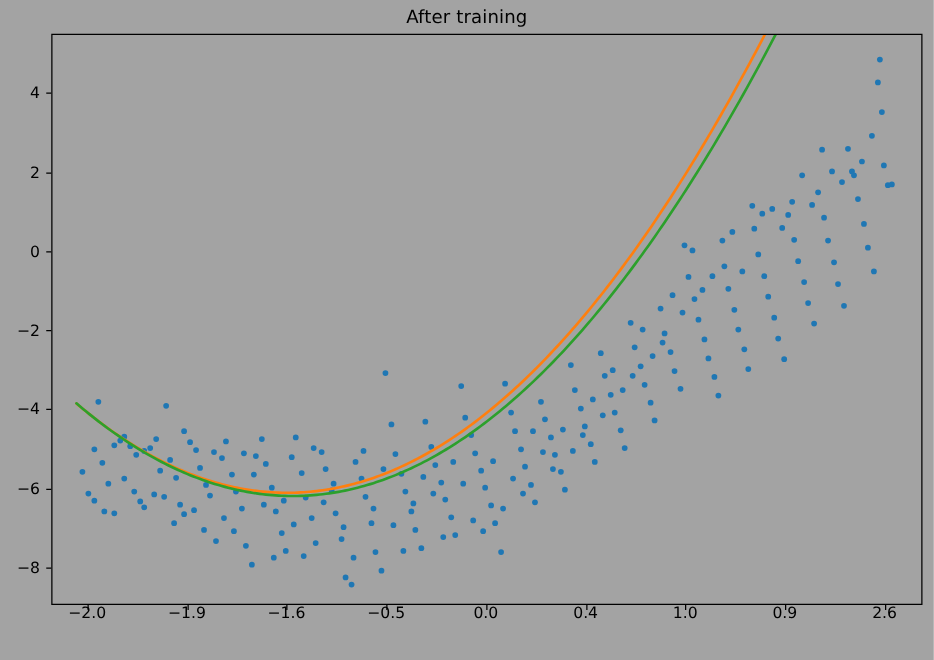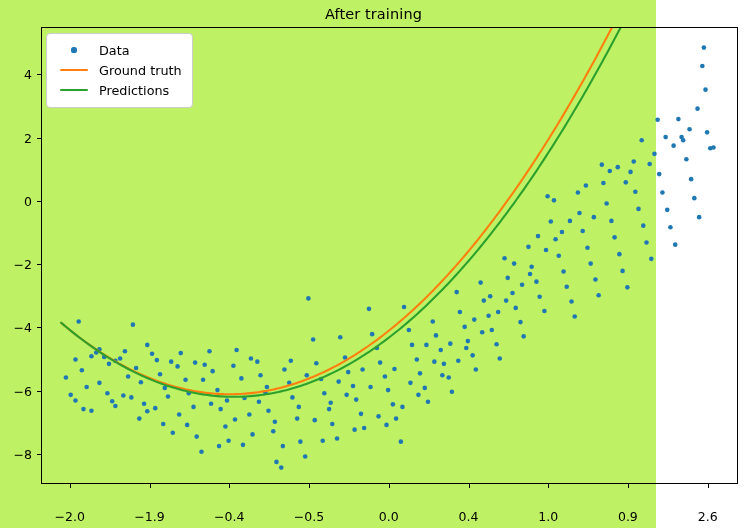--- a/index.html
+++ b/index.html
@@ -9,23 +9,23 @@
     background: #ffffff;
   }
   body {
     width: 747px;
     height: 528px;
     font-family: "DejaVu Sans", sans-serif;
     overflow: hidden;
   }
   #figure {
     position: relative;
-    width: 656px;
+    width: 747px;
     height: 528px;
-    background: #bef264;
+    background: #a3a3a3;
   }
   #chart-title {
     position: absolute;
     left: 0;
     top: 6px;
     width: 747px;
     text-align: center;
     font-size: 14.5px;
     color: #000000;
     letter-spacing: 0.1px;
@@ -56,21 +56,21 @@
     background: #000000;
   }
   .tick-x { width: 1.1px; height: 4px; }
   .tick-y { height: 1.1px; width: 4px; }
   .tick-label {
     position: absolute;
     font-size: 12.5px;
     color: #000000;
     white-space: nowrap;
   }
-  .tick-label-x { transform: translateX(-50%); top: 509px; text-align: center; }
+  .tick-label-x { transform: translateX(-50%); top: 482px; text-align: center; }
   .tick-label-y { transform: translateY(-50%); text-align: right; }
   
   #legend {
     position: absolute;
     left: 46px;
     top: 33px;
     width: 147px;
     box-sizing: border-box;
     background: #ffffff;
     border: 1px solid #cccccc;
@@ -367,21 +367,21 @@
       <path id="path-pred" fill="none" stroke-linecap="round" d="M19.14,294.69 L21.67,296.84 L24.19,298.96 L26.72,301.05 L29.25,303.10 L31.78,305.12 L34.30,307.11 L36.83,309.07 L39.36,311.00 L41.89,312.89 L44.41,314.76 L46.94,316.59 L49.47,318.39 L52.00,320.16 L54.52,321.90 L57.05,323.61 L59.58,325.28 L62.11,326.92 L64.63,328.53 L67.16,330.11 L69.69,331.66 L72.22,333.18 L74.74,334.66 L77.27,336.12 L79.80,337.54 L82.32,338.93 L84.85,340.29 L87.38,341.61 L89.91,342.91 L92.43,344.17 L94.96,345.40 L97.49,346.60 L100.02,347.77 L102.54,348.91 L105.07,350.02 L107.60,351.09 L110.13,352.13 L112.65,353.14 L115.18,354.12 L117.71,355.07 L120.24,355.99 L122.76,356.87 L125.29,357.72 L127.82,358.54 L130.35,359.33 L132.87,360.09 L135.40,360.82 L137.93,361.51 L140.46,362.17 L142.98,362.81 L145.51,363.41 L148.04,363.97 L150.56,364.51 L153.09,365.02 L155.62,365.49 L158.15,365.93 L160.67,366.34 L163.20,366.72 L165.73,367.07 L168.26,367.38 L170.78,367.67 L173.31,367.92 L175.84,368.14 L178.37,368.33 L180.89,368.49 L183.42,368.61 L185.95,368.71 L188.48,368.77 L191.00,368.80 L193.53,368.80 L196.06,368.77 L198.59,368.70 L201.11,368.61 L203.64,368.48 L206.17,368.32 L208.70,368.13 L211.22,367.91 L213.75,367.65 L216.28,367.37 L218.80,367.05 L221.33,366.70 L223.86,366.32 L226.39,365.91 L228.91,365.47 L231.44,365.00 L233.97,364.49 L236.50,363.95 L239.02,363.38 L241.55,362.78 L244.08,362.15 L246.61,361.48 L249.13,360.79 L251.66,360.06 L254.19,359.30 L256.72,358.51 L259.24,357.69 L261.77,356.83 L264.30,355.95 L266.83,355.03 L269.35,354.08 L271.88,353.10 L274.41,352.09 L276.94,351.04 L279.46,349.97 L281.99,348.86 L284.52,347.72 L287.04,346.55 L289.57,345.35 L292.10,344.12 L294.63,342.85 L297.15,341.56 L299.68,340.23 L302.21,338.87 L304.74,337.48 L307.26,336.05 L309.79,334.60 L312.32,333.11 L314.85,331.60 L317.37,330.05 L319.90,328.47 L322.43,326.85 L324.96,325.21 L327.48,323.53 L330.01,321.83 L332.54,320.09 L335.07,318.32 L337.59,316.51 L340.12,314.68 L342.65,312.81 L345.18,310.92 L347.70,308.99 L350.23,307.03 L352.76,305.04 L355.28,303.01 L357.81,300.96 L360.34,298.87 L362.87,296.75 L365.39,294.60 L367.92,292.42 L370.45,290.21 L372.98,287.96 L375.50,285.69 L378.03,283.38 L380.56,281.04 L383.09,278.67 L385.61,276.27 L388.14,273.83 L390.67,271.37 L393.20,268.87 L395.72,266.34 L398.25,263.78 L400.78,261.19 L403.31,258.56 L405.83,255.91 L408.36,253.22 L410.89,250.50 L413.42,247.75 L415.94,244.97 L418.47,242.15 L421.00,239.31 L423.52,236.43 L426.05,233.52 L428.58,230.58 L431.11,227.61 L433.63,224.61 L436.16,221.57 L438.69,218.51 L441.22,215.41 L443.74,212.28 L446.27,209.12 L448.80,205.92 L451.33,202.70 L453.85,199.44 L456.38,196.16 L458.91,192.84 L461.44,189.49 L463.96,186.10 L466.49,182.69 L469.02,179.24 L471.55,175.77 L474.07,172.26 L476.60,168.72 L479.13,165.14 L481.66,161.54 L484.18,157.90 L486.71,154.24 L489.24,150.54 L491.76,146.81 L494.29,143.05 L496.82,139.25 L499.35,135.43 L501.87,131.57 L504.40,127.68 L506.93,123.76 L509.46,119.81 L511.98,115.83 L514.51,111.81 L517.04,107.77 L519.57,103.69 L522.09,99.58 L524.62,95.44 L527.15,91.27 L529.68,87.06 L532.20,82.83 L534.73,78.56 L537.26,74.26 L539.79,69.93 L542.31,65.57 L544.84,61.17 L547.37,56.75 L549.90,52.29 L552.42,47.80 L554.95,43.28 L557.48,38.73 L560.00,34.14 L562.53,29.53 L565.06,24.88 L567.59,20.20 L570.11,15.49 L572.64,10.75 L575.17,5.98 L577.70,1.17 L580.22,-3.66 L582.75,-8.53 L585.28,-13.43 L587.81,-18.36 L590.33,-23.33 L592.86,-28.32 L595.39,-33.35 L597.92,-38.40 L600.44,-43.49 L602.97,-48.61 L605.50,-53.77 L608.03,-58.95 L610.55,-64.17 L613.08,-69.41 L615.61,-74.69 L618.14,-80.00 L620.66,-85.35 L623.19,-90.72 L625.72,-96.12 L628.24,-101.56 L630.77,-107.03 L633.30,-112.53 L635.83,-118.06 L638.35,-123.63 L640.88,-129.22 L643.41,-134.85 L645.94,-140.51 L648.46,-146.20 L650.99,-151.92 L653.52,-157.67 L656.05,-163.45 L658.57,-169.27 L661.10,-175.12 L663.63,-181.00 L666.16,-186.91 L668.68,-192.85 L671.21,-198.83 L673.74,-204.83 L676.27,-210.87" stroke="#2ca02c" stroke-width="2.1"></path>
     </svg>
   </div>
 
   <div id="x-ticks">
       <div class="tick-mark tick-x" style="left: 69.7px; top: 484px;"></div>
       <div class="tick-label tick-label-x" style="left: 69.7px;">−2.0</div>
       <div class="tick-mark tick-x" style="left: 149.5px; top: 484px;"></div>
       <div class="tick-label tick-label-x" style="left: 149.5px;">−1.9</div>
       <div class="tick-mark tick-x" style="left: 229.2px; top: 484px;"></div>
-      <div class="tick-label tick-label-x" style="left: 229.2px;">−0.4</div>
+      <div class="tick-label tick-label-x" style="left: 229.2px;">−1.6</div>
       <div class="tick-mark tick-x" style="left: 309px; top: 484px;"></div>
       <div class="tick-label tick-label-x" style="left: 309px;">−0.5</div>
       <div class="tick-mark tick-x" style="left: 388.7px; top: 484px;"></div>
       <div class="tick-label tick-label-x" style="left: 388.7px;">0.0</div>
       <div class="tick-mark tick-x" style="left: 468.5px; top: 484px;"></div>
       <div class="tick-label tick-label-x" style="left: 468.5px;">0.4</div>
       <div class="tick-mark tick-x" style="left: 548.2px; top: 484px;"></div>
       <div class="tick-label tick-label-x" style="left: 548.2px;">1.0</div>
       <div class="tick-mark tick-x" style="left: 627.9px; top: 484px;"></div>
       <div class="tick-label tick-label-x" style="left: 627.9px;">0.9</div>
@@ -398,34 +398,14 @@
       <div class="tick-mark tick-y" style="top: 264.2px; left: 37px;"></div>
       <div class="tick-label tick-label-y" style="top: 264.2px; left: 0px; width: 32px;">−2</div>
       <div class="tick-mark tick-y" style="top: 327.4px; left: 37px;"></div>
       <div class="tick-label tick-label-y" style="top: 327.4px; left: 0px; width: 32px;">−4</div>
       <div class="tick-mark tick-y" style="top: 390.7px; left: 37px;"></div>
       <div class="tick-label tick-label-y" style="top: 390.7px; left: 0px; width: 32px;">−6</div>
       <div class="tick-mark tick-y" style="top: 454px; left: 37px;"></div>
       <div class="tick-label tick-label-y" style="top: 454px; left: 0px; width: 32px;">−8</div>
     </div>
 
-  <div id="legend">
-      <div class="legend-row">
-        <span class="legend-key">
-          <span class="legend-dot" style="background: rgb(31, 119, 180);"></span>
-        </span>
-        <span class="legend-text">Data</span>
-      </div>
-      <div class="legend-row">
-        <span class="legend-key">
-          <span class="legend-line" style="background: rgb(255, 127, 14);"></span>
-        </span>
-        <span class="legend-text">Ground truth</span>
-      </div>
-      <div class="legend-row">
-        <span class="legend-key">
-          <span class="legend-line" style="background: rgb(44, 160, 44);"></span>
-        </span>
-        <span class="legend-text">Predictions</span>
-      </div>
-    </div>
 
 </div>
 
 </body></html>

